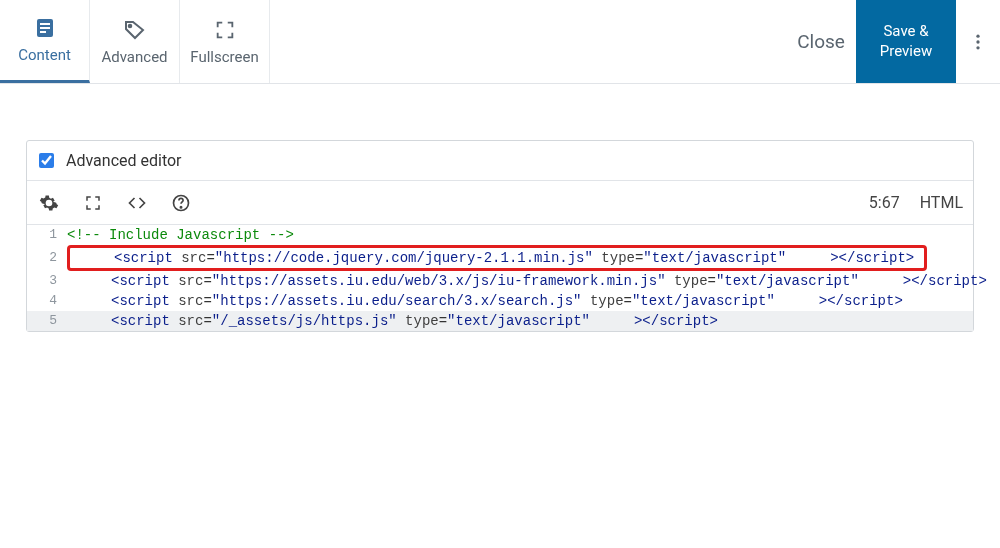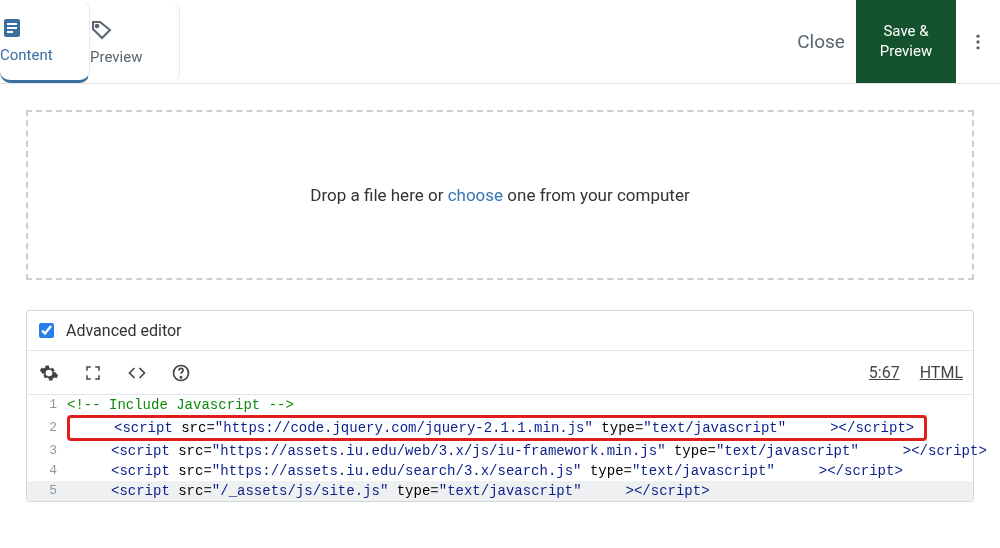--- a/index.html
+++ b/index.html
@@ -1,41 +1,41 @@
 <!DOCTYPE html>
 <html><head>
 <meta charset="utf-8">
 <style>
 * { margin: 0; padding: 0; box-sizing: border-box; }
 body { font-family: -apple-system, BlinkMacSystemFont, "Segoe UI", Roboto, Helvetica, Arial, sans-serif; width: 1000px; height: 548px; background: #fff; color: #333; }
 .toolbar { display: flex; align-items: stretch; height: 84px; border-bottom: 1px solid #e1e4e8; background: #fff; }
-.tab { display: flex; flex-direction: column; justify-content: center; width: 90px; border-right: 1px solid #e7eaed; cursor: pointer; color: #5a656f; font-size: 15px; gap: 6px; border-radius: 11px; }
+.tab { display: flex; flex-direction: column; align-items: center; justify-content: center; width: 90px; border-right: 1px solid #e7eaed; cursor: pointer; color: #5a656f; font-size: 15px; gap: 6px; }
 .tab.active { color: #3a6fa0; border-bottom: 3px solid #3a6fa0; }
 .tab .ico { width: 24px; height: 24px; display: flex; align-items: center; justify-content: center; }
 .spacer { flex: 1; }
 .close-btn { display: flex; align-items: center; justify-content: center; width: 70px; color: #5a656f; font-size: 19px; cursor: pointer; }
-.save-btn { display: flex; align-items: center; justify-content: center; width: 100px; background: #14532d; color: #fff; font-size: 15px; line-height: 1.3; text-align: center; cursor: pointer; }
+.save-btn { display: flex; align-items: center; justify-content: center; width: 100px; background: #0369a1; color: #fff; font-size: 15px; line-height: 1.3; text-align: center; cursor: pointer; }
 .more-btn { display: flex; align-items: center; justify-content: center; width: 44px; color: #5a656f; cursor: pointer; }
 .page { padding: 26px; }
 .dropzone { border: 2px dashed #c9ced3; height: 170px; display: flex; align-items: center; justify-content: center; font-size: 17px; color: #333; }
 .dropzone .link { color: #3575b5; cursor: pointer; }
 .editor-wrap { border: 1px solid #d3d7db; margin-top: 30px; border-radius: 3px; }
 .editor-head { display: flex; align-items: center; gap: 12px; padding: 10px 12px; border-bottom: 1px solid #e1e4e8; font-size: 16px; }
 .editor-head input[type=checkbox] { width: 15px; height: 15px; accent-color: #2b7de9; }
-.editor-tools { display: flex; align-items: center; padding: 6px 10px; border-bottom: 1px solid #e1e4e8; height: 44px; gap: 20px; color: #444; text-decoration: underline; }
+.editor-tools { display: flex; align-items: center; padding: 6px 10px; border-bottom: 1px solid #e1e4e8; height: 44px; gap: 20px; color: #444; }
 .editor-tools .right { margin-left: auto; display: flex; align-items: center; gap: 20px; font-size: 16px; }
 .code { font-family: ui-monospace, Menlo, Consolas, "Courier New", monospace; font-size: 14px; line-height: 20px; }
 .code-line { display: flex; align-items: center; }
 .gutter { width: 40px; text-align: right; padding-right: 10px; color: #8e969e; font-size: 13px; flex-shrink: 0; }
 .content { white-space: pre; flex: 1; padding-right: 10px; }
 .content.highlight-box { border: 3px solid #e11e1e; border-radius: 4px; margin-right: 70px; }
 .hl { background: #eef0f2; }
 .c-comment { color: #0c8a0c; text-align: right; }
 .c-tag { color: #0b1f8b; padding-left: 44px; }
-.c-attr { color: #000000; }
+.c-attr { color: #404040; }
 .c-str { color: #0b1f8b; }
 .tool-btn { width: 24px; height: 24px; display: flex; align-items: center; justify-content: center; cursor: pointer; }
 svg { display: block; }
 </style>
 </head>
 <body>
 
 <div class="toolbar">
   <div class="tab active">
     <span class="ico">
@@ -48,21 +48,29 @@
     </span>
     <span>Content</span>
   </div>
   <div class="tab">
     <span class="ico">
       <svg width="24" height="24" viewBox="0 0 24 24" fill="none" stroke="#5a656f" stroke-width="2">
           <path d="M20 12l-8 8-9-9V4h7l10 8z"></path>
           <circle cx="7" cy="8" r="1.3" fill="#5a656f"></circle>
         </svg>
     </span>
-    <span>Preview</span>
+    <span>Advanced</span>
+  </div>
+  <div class="tab">
+    <span class="ico">
+      <svg width="22" height="22" viewBox="0 0 24 24" fill="none" stroke="#5a656f" stroke-width="2">
+          <path d="M4 9V4h5M20 9V4h-5M4 15v5h5M20 15v5h-5"></path>
+        </svg>
+    </span>
+    <span>Fullscreen</span>
   </div>
   <div class="spacer"></div>
   <div class="close-btn">
     <span>Close</span>
   </div>
   <div class="save-btn">
     <span>Save &amp; Preview</span>
   </div>
   <div class="more-btn">
     <span>
@@ -70,25 +78,20 @@
           <circle cx="12" cy="5" r="2"></circle>
           <circle cx="12" cy="12" r="2"></circle>
           <circle cx="12" cy="19" r="2"></circle>
         </svg>
     </span>
   </div>
 </div>
 
 <div class="page">
 
-  <div class="dropzone">
-    <div>
-      <span>Drop a file here or </span><span class="link">choose</span><span> one from your computer</span>
-    </div>
-  </div>
 
   <div class="editor-wrap">
     <div class="editor-head">
       <input type="checkbox" checked="" style="">
       <span>Advanced editor</span>
     </div>
     <div class="editor-tools">
       <span class="tool-btn">
         <span>
           <svg width="20" height="20" viewBox="0 0 24 24" fill="#444">
@@ -136,18 +139,18 @@
       <div class="code-line">
         <div class="gutter">3</div>
         <div class="content"><span class="c-tag">&lt;script</span> <span class="c-attr">src</span>=<span class="c-str">"<span>https://assets.iu.edu/web/3.x/js/iu-framework.min.js</span>"</span> <span class="c-attr">type</span>=<span class="c-str">"<span>text/javascript</span>"</span><span class="c-tag">&gt;&lt;/script&gt;</span></div>
       </div>
       <div class="code-line">
         <div class="gutter">4</div>
         <div class="content"><span class="c-tag">&lt;script</span> <span class="c-attr">src</span>=<span class="c-str">"<span>https://assets.iu.edu/search/3.x/search.js</span>"</span> <span class="c-attr">type</span>=<span class="c-str">"<span>text/javascript</span>"</span><span class="c-tag">&gt;&lt;/script&gt;</span></div>
       </div>
       <div class="code-line hl">
         <div class="gutter">5</div>
-        <div class="content"><span class="c-tag">&lt;script</span> <span class="c-attr">src</span>=<span class="c-str">"<span>/_assets/js/site.js</span>"</span> <span class="c-attr">type</span>=<span class="c-str">"<span>text/javascript</span>"</span><span class="c-tag">&gt;&lt;/script&gt;</span></div>
+        <div class="content"><span class="c-tag">&lt;script</span> <span class="c-attr">src</span>=<span class="c-str">"<span>/_assets/js/https.js</span>"</span> <span class="c-attr">type</span>=<span class="c-str">"<span>text/javascript</span>"</span><span class="c-tag">&gt;&lt;/script&gt;</span></div>
       </div>
     </div>
   </div>
 
 </div>
 
 </body></html>

